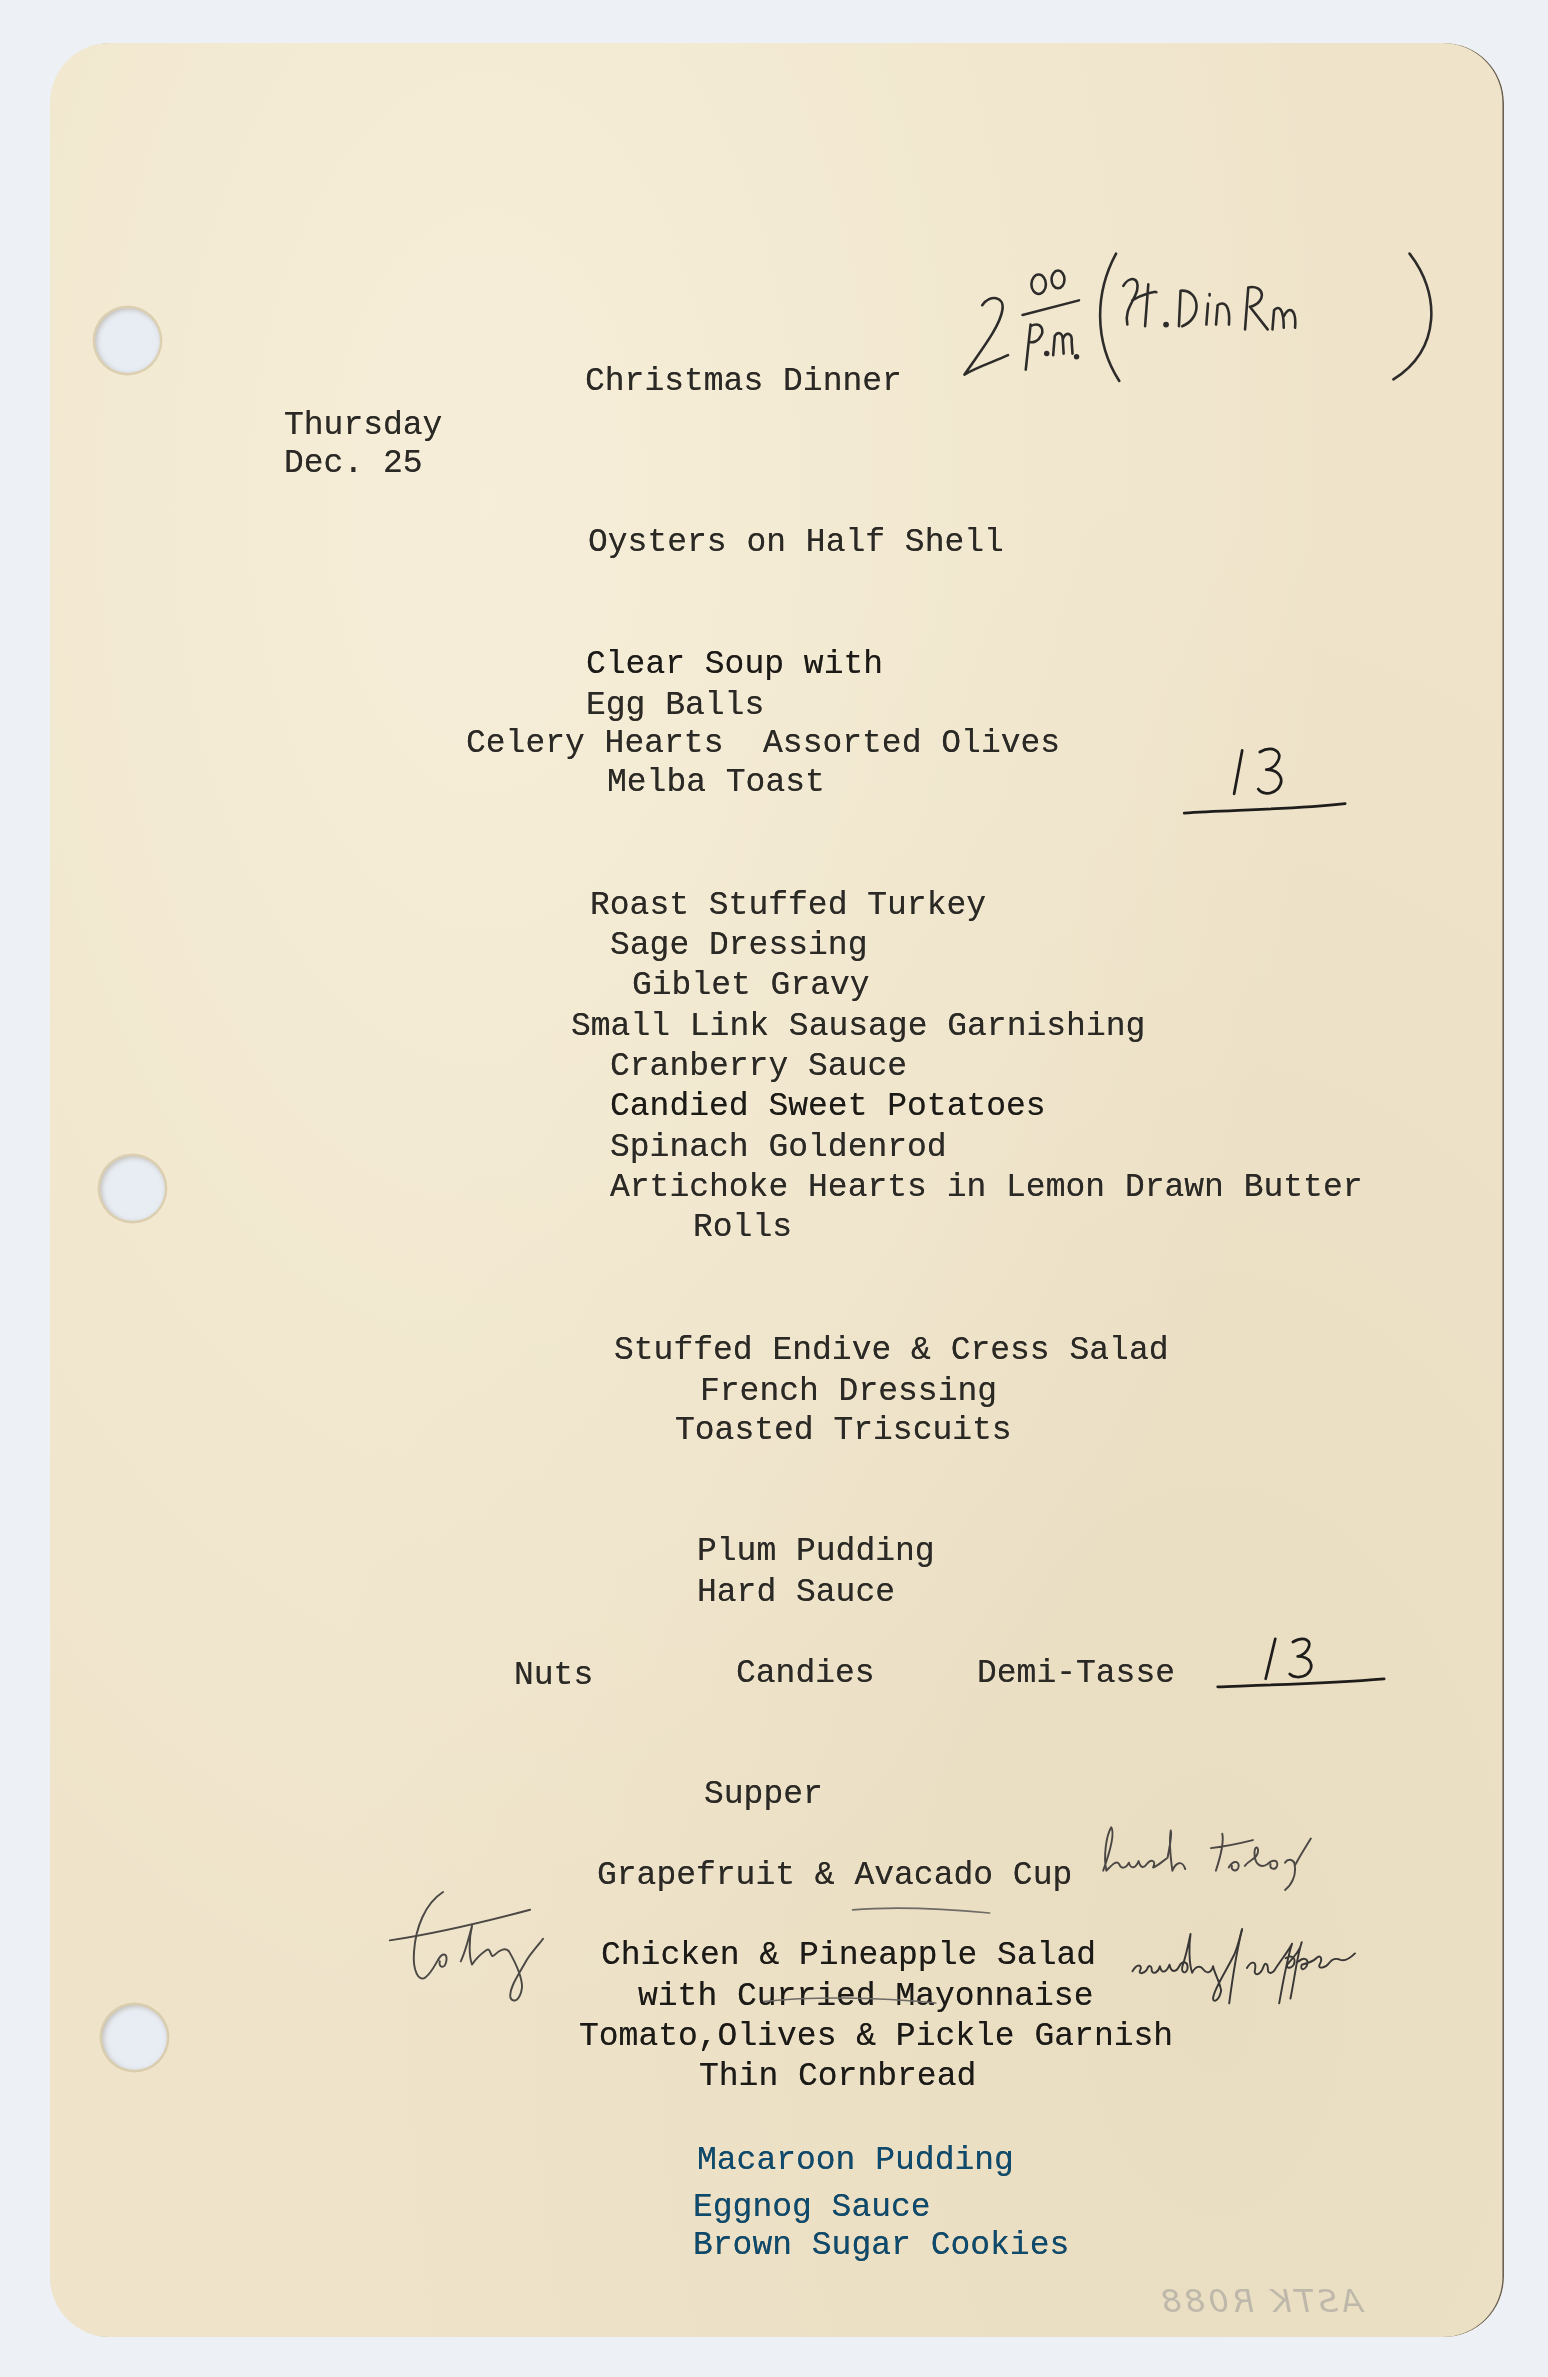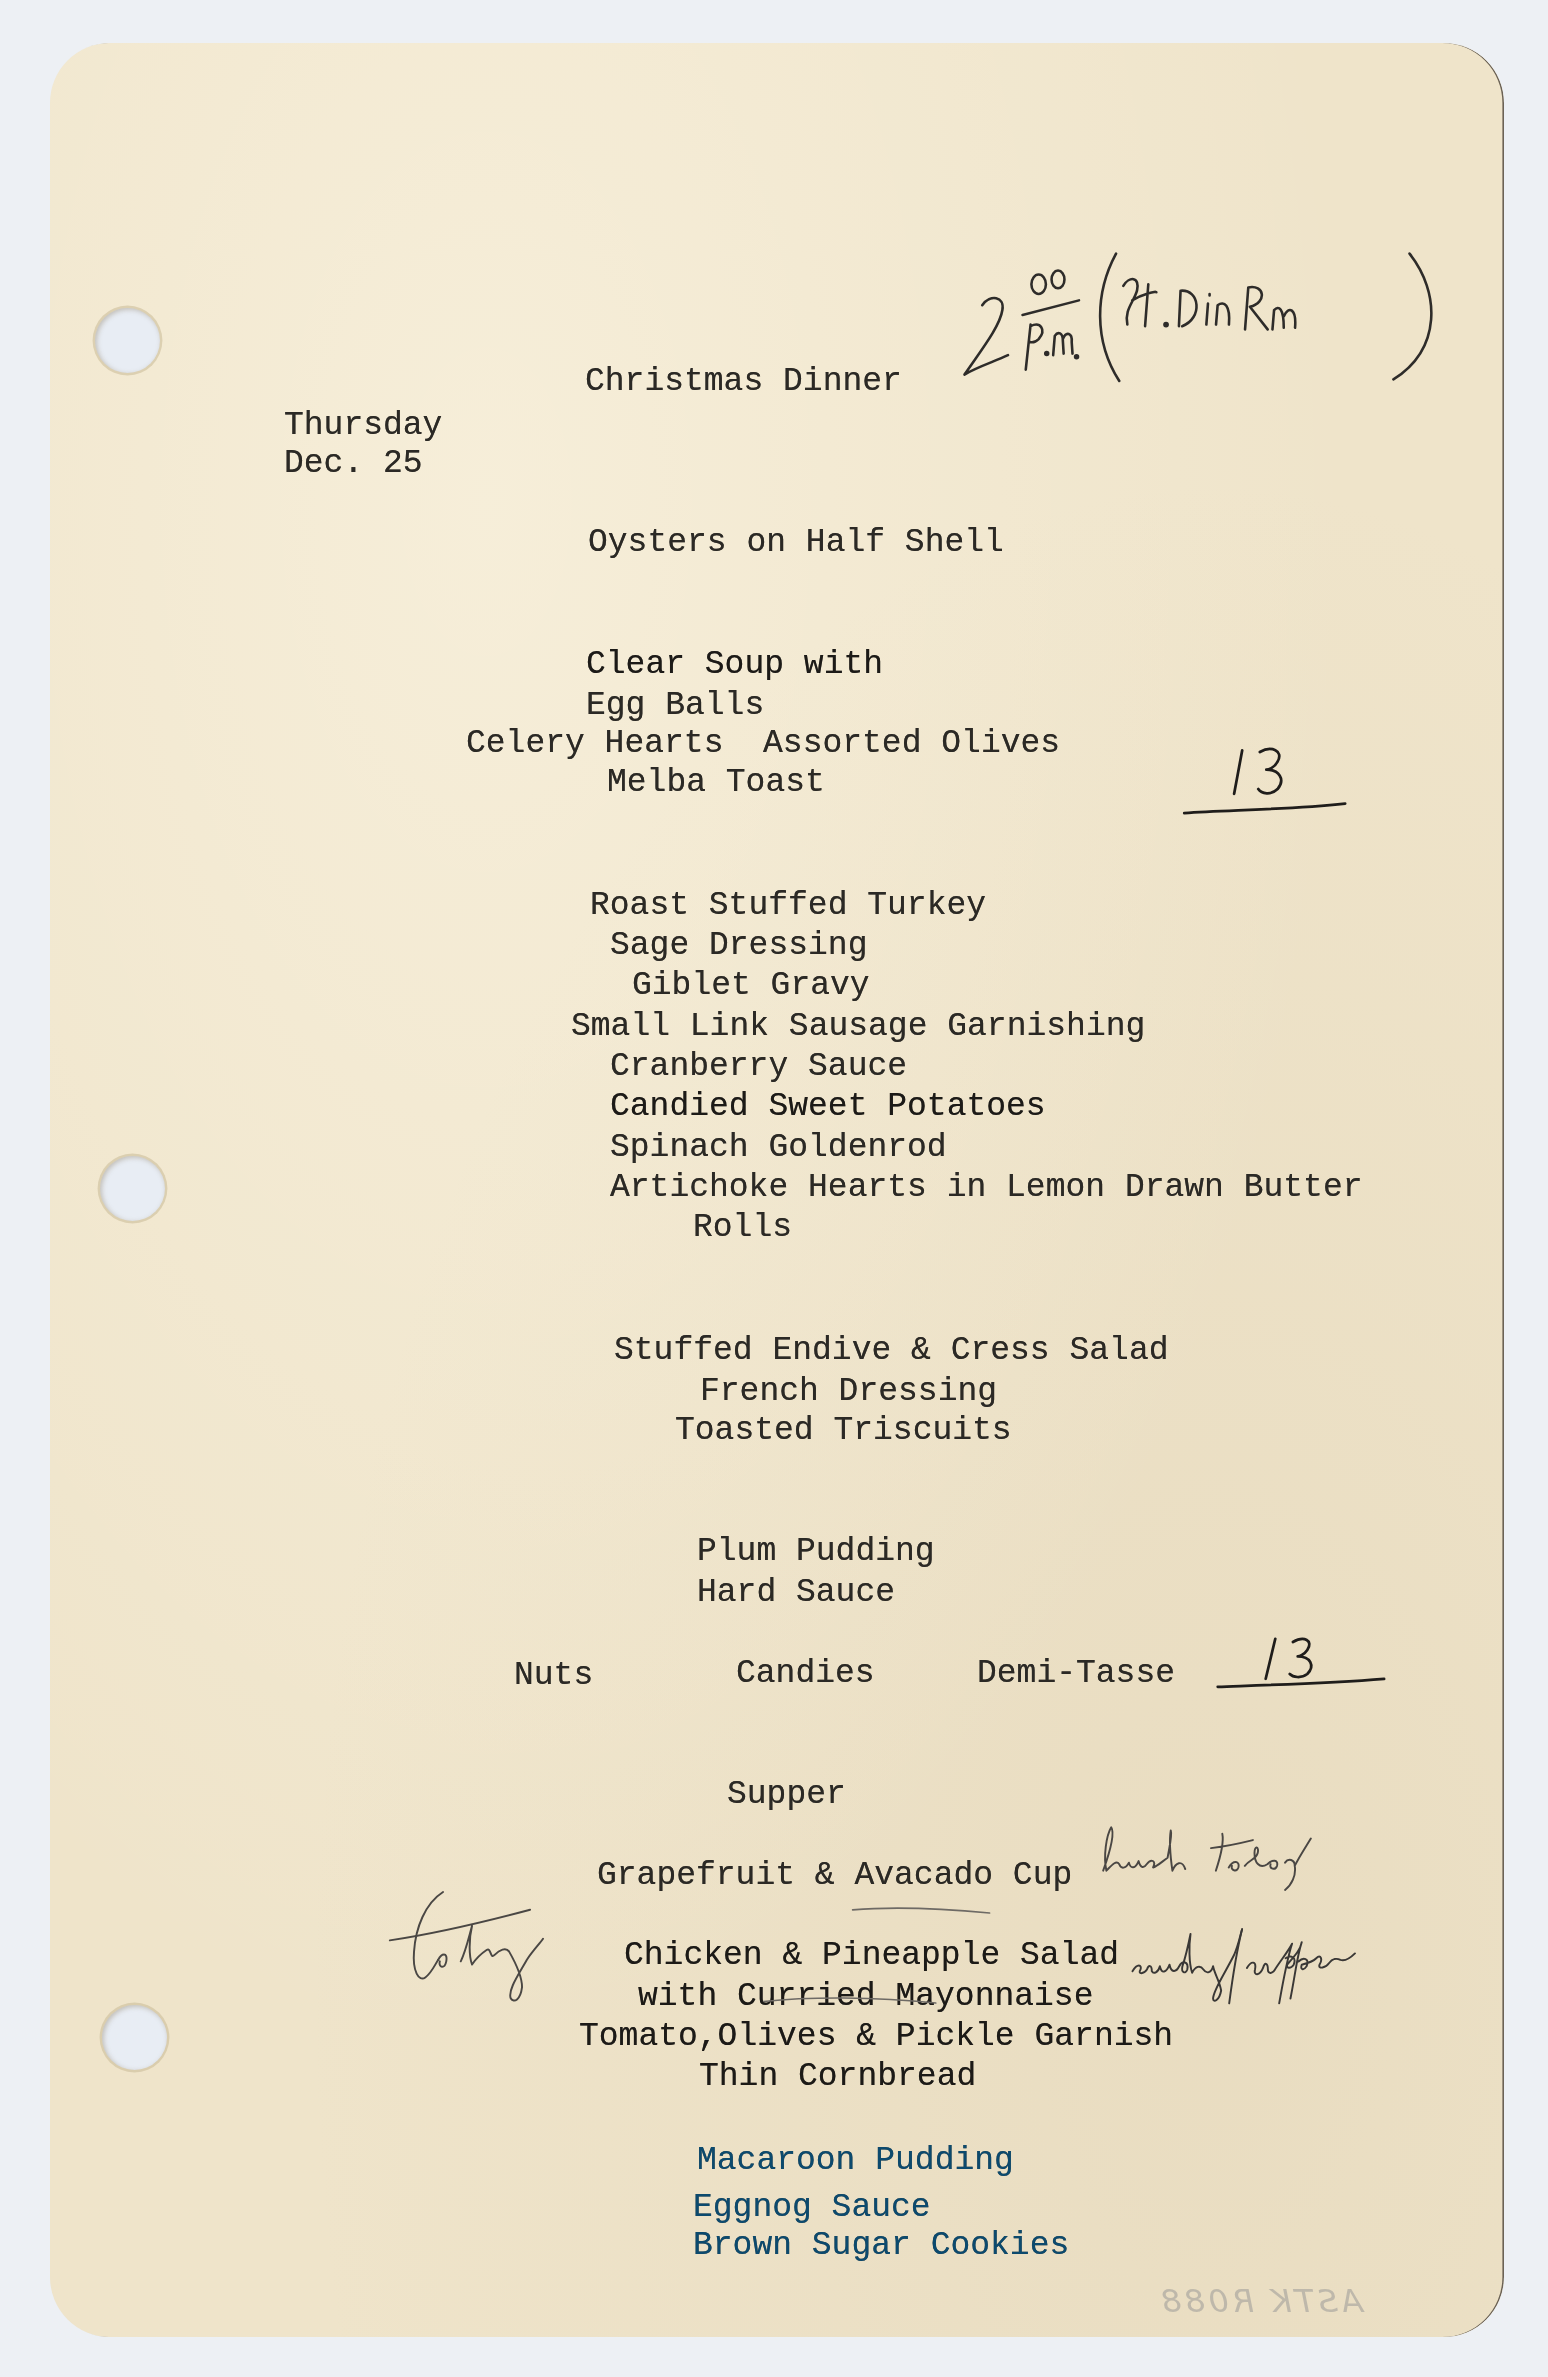--- a/index.html
+++ b/index.html
@@ -127,42 +127,42 @@
 
 <div class="hand" style="left:1214px; top:1634px; width:173px; height:56px;">
   <span class="label">13</span>
   <svg viewBox="0 0 215 70" fill="none" stroke="#1f1d1b" stroke-width="3.4" stroke-linecap="round" stroke-linejoin="round">
     <path d="M76,6 L64,56"></path>
     <path d="M98,10 C112,2 124,8 116,20 C112,26 106,28 104,28 C120,28 126,40 116,50 C108,56 98,54 94,50"></path>
     <path d="M4,66 C60,64 140,62 212,56"></path>
   </svg>
 </div>
 
-<p class="typed" style="left:711px; top:1762px;">Supper</p>
+<p class="typed" style="left:688px; top:1762px;">Supper</p>
 <p class="typed" style="left:581px; top:1843px;">Grapefruit &amp; Avacado Cup</p>
 
 <div class="hand" style="left:1095px; top:1824px; width:290px; height:66px;">
   <span class="label">lunch today</span>
   <svg viewBox="0 0 360 82" fill="none" stroke="#4a4744" stroke-width="2.4" stroke-linecap="round" stroke-linejoin="round">
     <path d="M10,58 C20,30 24,10 20,4 C14,14 10,40 14,58 C20,52 26,44 30,50 C32,56 38,56 42,48 C44,56 50,56 54,46 C56,54 60,56 64,50 C70,42 76,46 72,54 C78,52 84,46 90,42 C92,30 96,14 94,8 C92,20 94,44 96,58 C100,48 108,44 112,56"></path>
     <path d="M150,58 C156,40 160,22 158,12 M144,30 C160,28 180,24 196,20"></path>
     <path d="M166,54 C172,44 180,46 178,54 C176,60 168,58 170,52 M186,52 C192,44 200,44 202,36 C204,28 198,26 198,36 C198,48 204,56 214,50 C220,44 228,44 226,52 C224,58 216,56 218,50 M236,48 C240,42 248,44 248,52 C250,64 244,76 236,82 M248,52 C254,40 262,28 268,18"></path>
   </svg>
 </div>
 
 <div class="hand" style="left:385px; top:1887px; width:158px; height:118px;">
   <span class="label">today</span>
   <svg viewBox="0 0 196 146" fill="none" stroke="#4a4744" stroke-width="2.4" stroke-linecap="round" stroke-linejoin="round">
     <path d="M72,6 C50,20 38,50 36,80 C34,104 42,118 50,112 C58,106 62,96 66,90"></path>
     <path d="M6,66 C60,58 120,44 180,28"></path>
     <path d="M66,90 C70,82 78,80 76,92 C74,102 66,100 68,92 M94,92 C100,80 104,62 108,48 C104,64 104,86 108,96 C112,90 120,82 126,78 C132,74 130,90 136,84 C142,78 150,74 154,80 C162,94 170,110 170,124 C168,140 160,144 156,138 C152,128 166,108 176,90 C184,78 192,70 196,64"></path>
   </svg>
 </div>
 
-<p class="typed dark" style="left:608px; top:1923px;">Chicken &amp; Pineapple Salad</p>
+<p class="typed dark" style="left:585px; top:1923px;">Chicken &amp; Pineapple Salad</p>
 <p class="typed dark" style="left:622px; top:1964px;">with Curried Mayonnaise</p>
 <p class="typed dark" style="left:563px; top:2004px;">Tomato,Olives &amp; Pickle Garnish</p>
 <p class="typed dark" style="left:683px; top:2044px;">Thin Cornbread</p>
 
 <div class="hand" style="left:851px; top:1905px; width:141px; height:11.3px;">
   <svg viewBox="0 0 175 14" fill="none" stroke="#6e6a65" stroke-width="2" stroke-linecap="round">
     <path d="M2,6 C50,2 110,4 172,10"></path>
   </svg>
 </div>
 <div class="hand" style="left:762px; top:1995px; width:177px; height:11.3px;">

